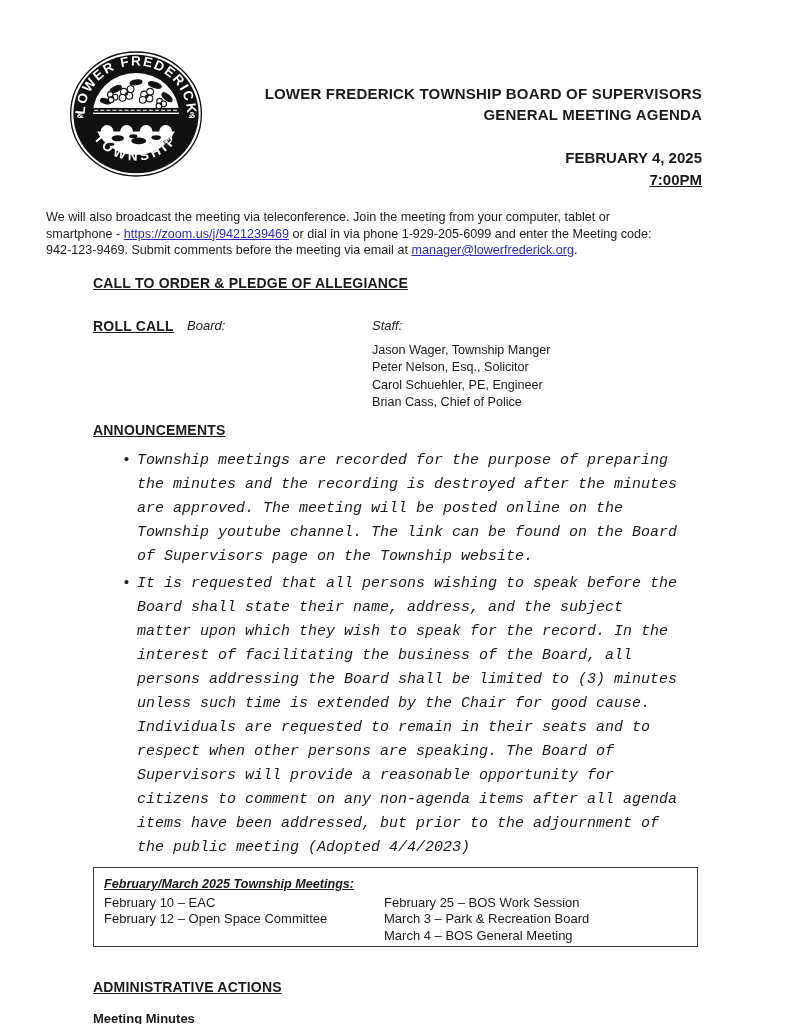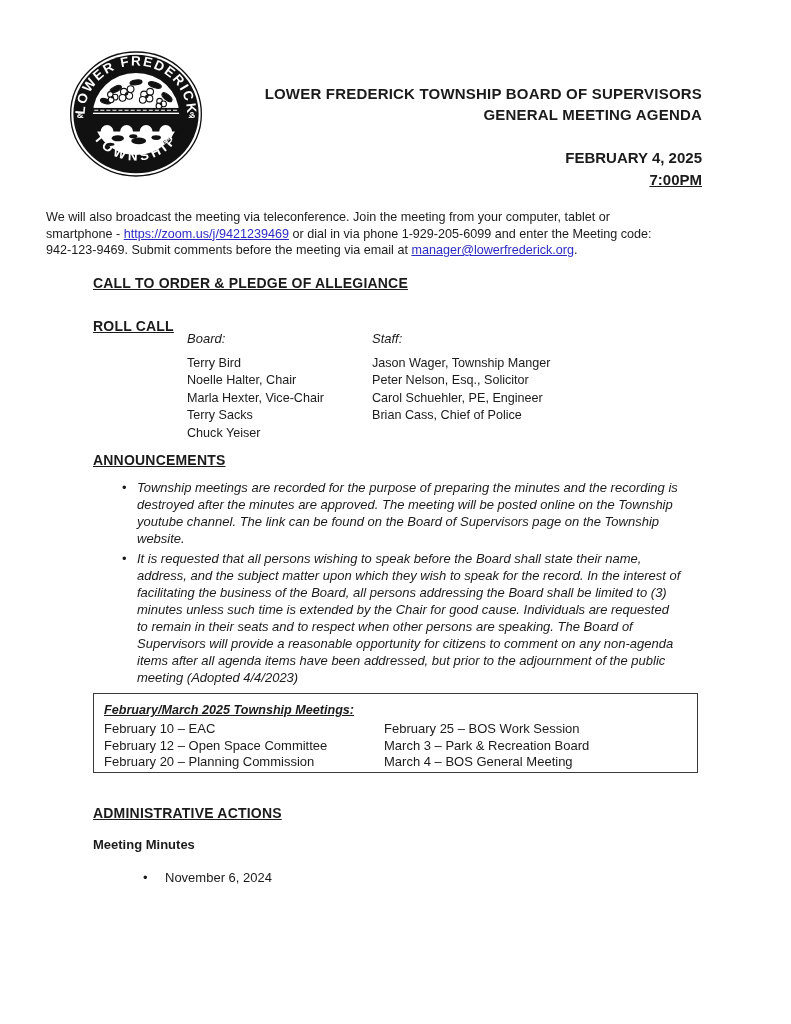--- a/index.html
+++ b/index.html
@@ -31,29 +31,30 @@
     text-decoration:underline; letter-spacing:.2px;
   }
   
   .rollcall { display:flex; margin:26px 0 0 93px; }
   .rollcall-label {
     width:94px; font-size:14px; font-weight:bold;
     text-decoration:underline; line-height:16px; letter-spacing:.2px;
   }
   .rc-col-board { width:185px; }
   .rc-col-staff { flex:1; }
-  .rc-col-label { font-style:italic; font-size:13px; line-height:16px;margin-top:13px; }
+  .rc-col-label { font-style:italic; font-size:13px; line-height:16px; }
   .rc-names { margin-top:8px; font-size:12.6px; line-height:17.5px; list-style:none; }
   
   .announce-heading { margin-top:10px; }
   .bullets { margin:10px 0 0 122px; width:560px; list-style:none; }
   .bullets li {
     position:relative; padding-left:15px;
-    font-size:13px; font-style:italic; line-height:17px;
+    font-size:15px; font-style:italic; line-height:24px;
     margin-bottom:3px;
+    font-family:Liberation Mono, monospace;
   }
   .bullets li::before { content:"\2022"; position:absolute; left:0; top:0; font-style:normal; }
   
   .meetings-box {
     margin:7px 0 0 93px; width:605px; height:80px;
     border:1.5px solid #3a3a3a;
     padding:8px 10px 10px 10px;
   }
   .box-heading {
     font-size:12.6px; font-weight:bold; font-style:italic;
@@ -154,27 +155,20 @@
   </div>
 
   <p class="intro"><span>We will also broadcast the meeting via teleconference. Join the meeting from your computer, tablet or smartphone - </span><a href="#" class="doc-link">https://zoom.us/j/9421239469</a><span>  or dial in via phone 1-929-205-6099 and enter the Meeting code: 942-123-9469.  Submit comments before the meeting via email at </span><a href="#" class="doc-link">manager@lowerfrederick.org</a><span>.</span></p>
 
   <div class="sec-heading">CALL TO ORDER &amp; PLEDGE OF ALLEGIANCE</div>
 
   <div class="rollcall">
     <div class="rollcall-label">ROLL CALL</div>
     <div class="rc-col-board">
       <div class="rc-col-label">Board:</div>
-      <ul class="rc-names">
-        <li>Terry Bird</li>
-        <li>Noelle Halter, Chair</li>
-        <li>Marla Hexter, Vice-Chair</li>
-        <li>Terry Sacks</li>
-        <li>Chuck Yeiser</li>
-      </ul>
     </div>
     <div class="rc-col-staff">
       <div class="rc-col-label">Staff:</div>
       <ul class="rc-names">
         <li>Jason Wager, Township Manger</li>
         <li>Peter Nelson, Esq., Solicitor</li>
         <li>Carol Schuehler, PE, Engineer</li>
         <li>Brian Cass, Chief of Police</li>
       </ul>
     </div>
@@ -186,21 +180,20 @@
     <li>It is requested that all persons wishing to speak before the Board shall state their name, address, and the subject matter upon which they wish to speak for the record. In the interest of facilitating the business of the Board, all persons addressing the Board shall be limited to (3) minutes unless such time is extended by the Chair for good cause. Individuals are requested to remain in their seats and to respect when other persons are speaking. The Board of Supervisors will provide a reasonable opportunity for citizens to comment on any non-agenda items after all agenda items have been addressed, but prior to the adjournment of the public meeting (Adopted 4/4/2023)</li>
   </ul>
 
   <div class="meetings-box">
     <div class="box-heading">February/March 2025 Township Meetings:</div>
     <div class="box-cols">
       <div class="box-col box-col-left">
         <ul>
           <li>February 10 – EAC</li>
           <li>February 12 – Open Space Committee</li>
-          <li>February 20 – Planning Commission</li>
         </ul>
       </div>
       <div class="box-col box-col-right">
         <ul>
           <li>February 25 – BOS Work Session</li>
           <li>March 3 – Park &amp; Recreation Board</li>
           <li>March 4 – BOS General Meeting</li>
         </ul>
       </div>
     </div>

